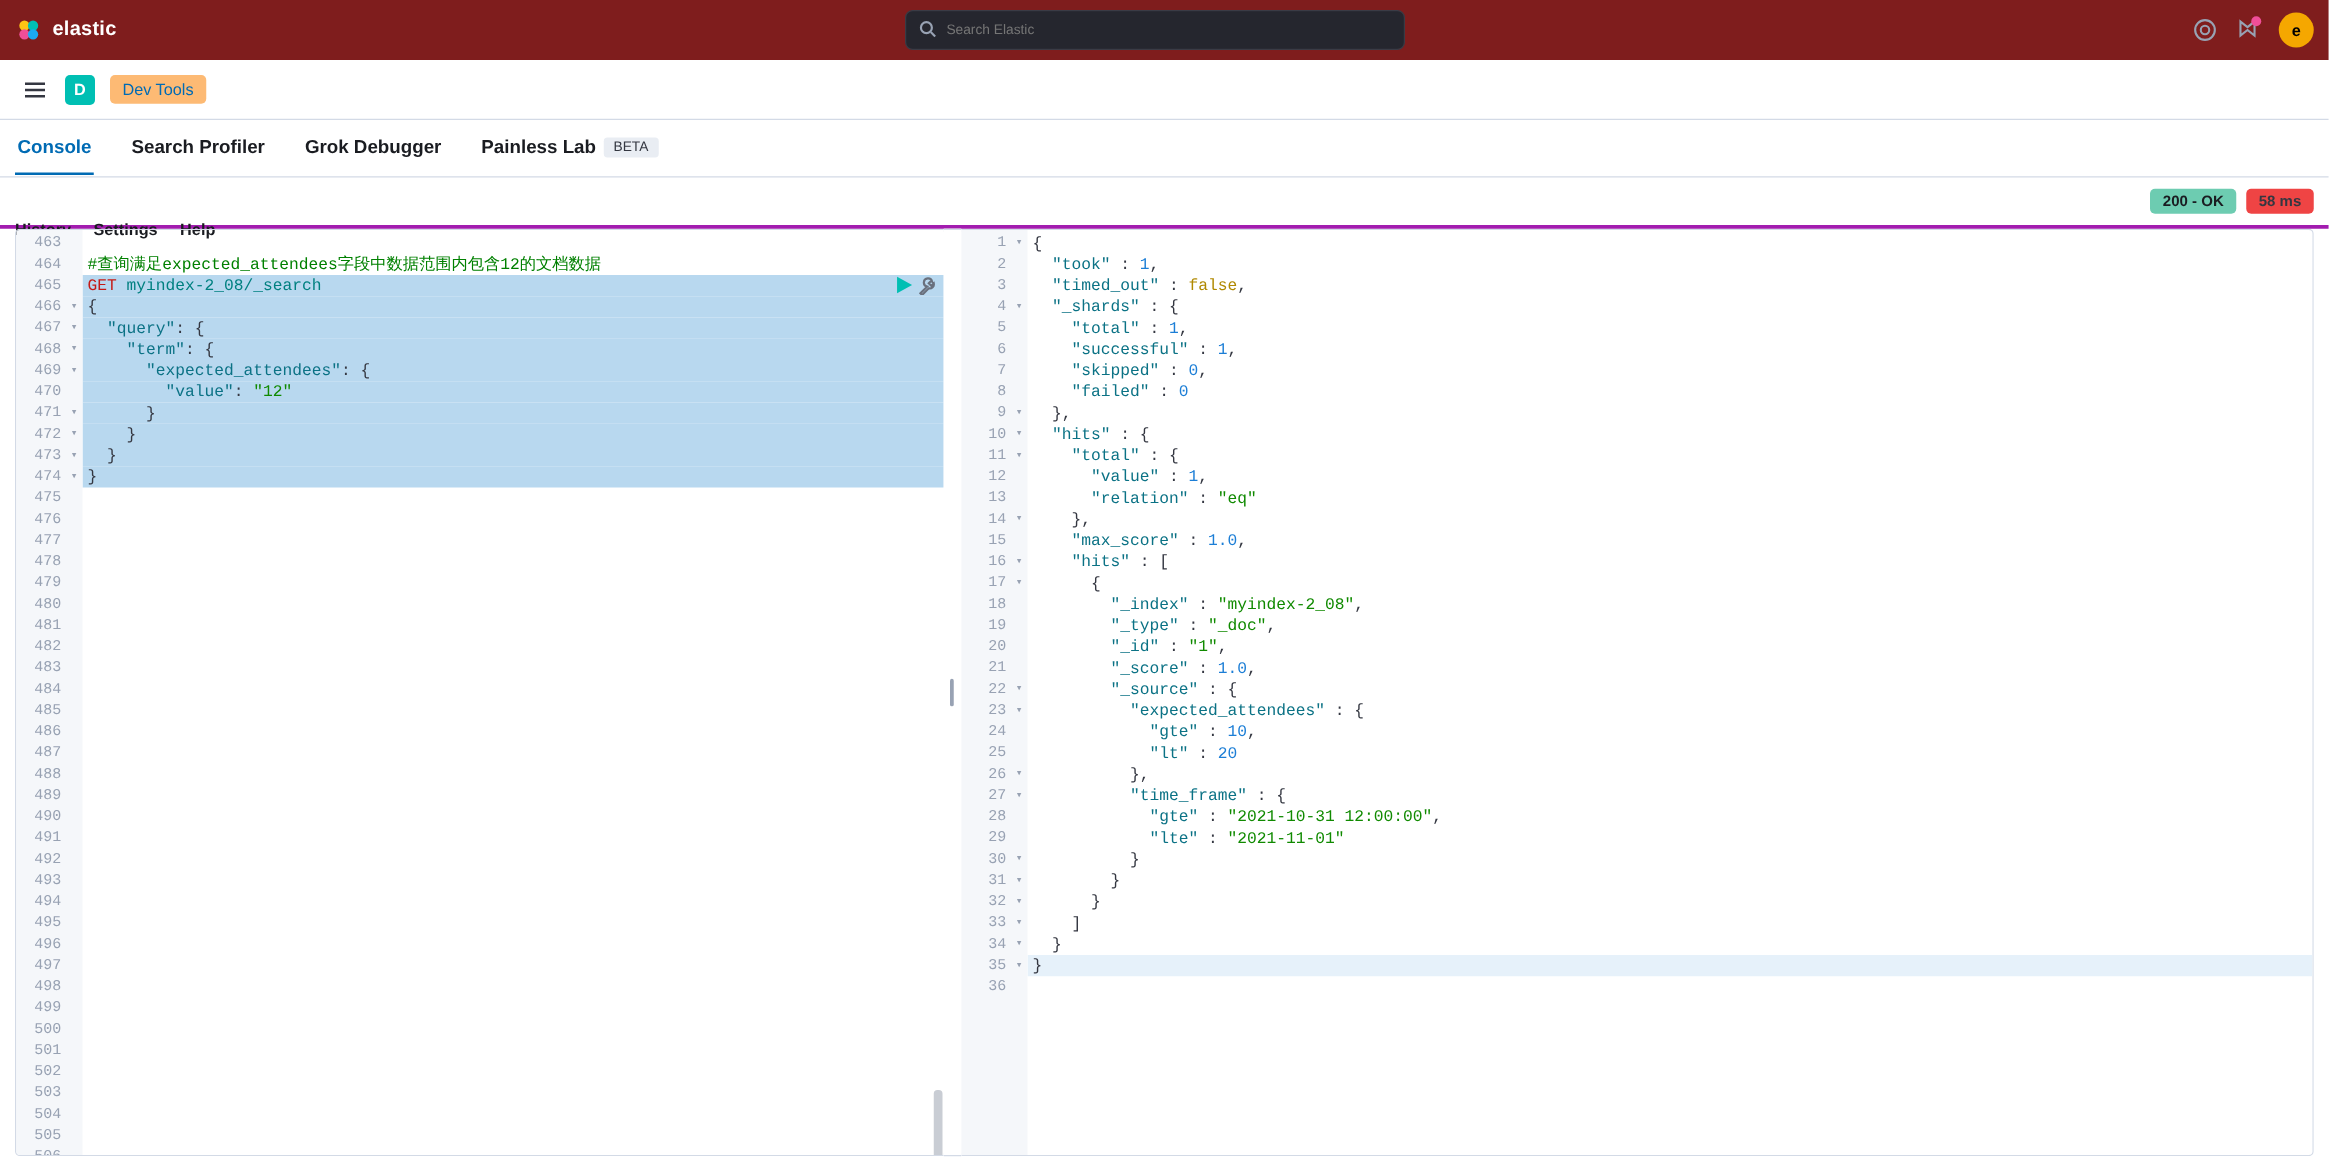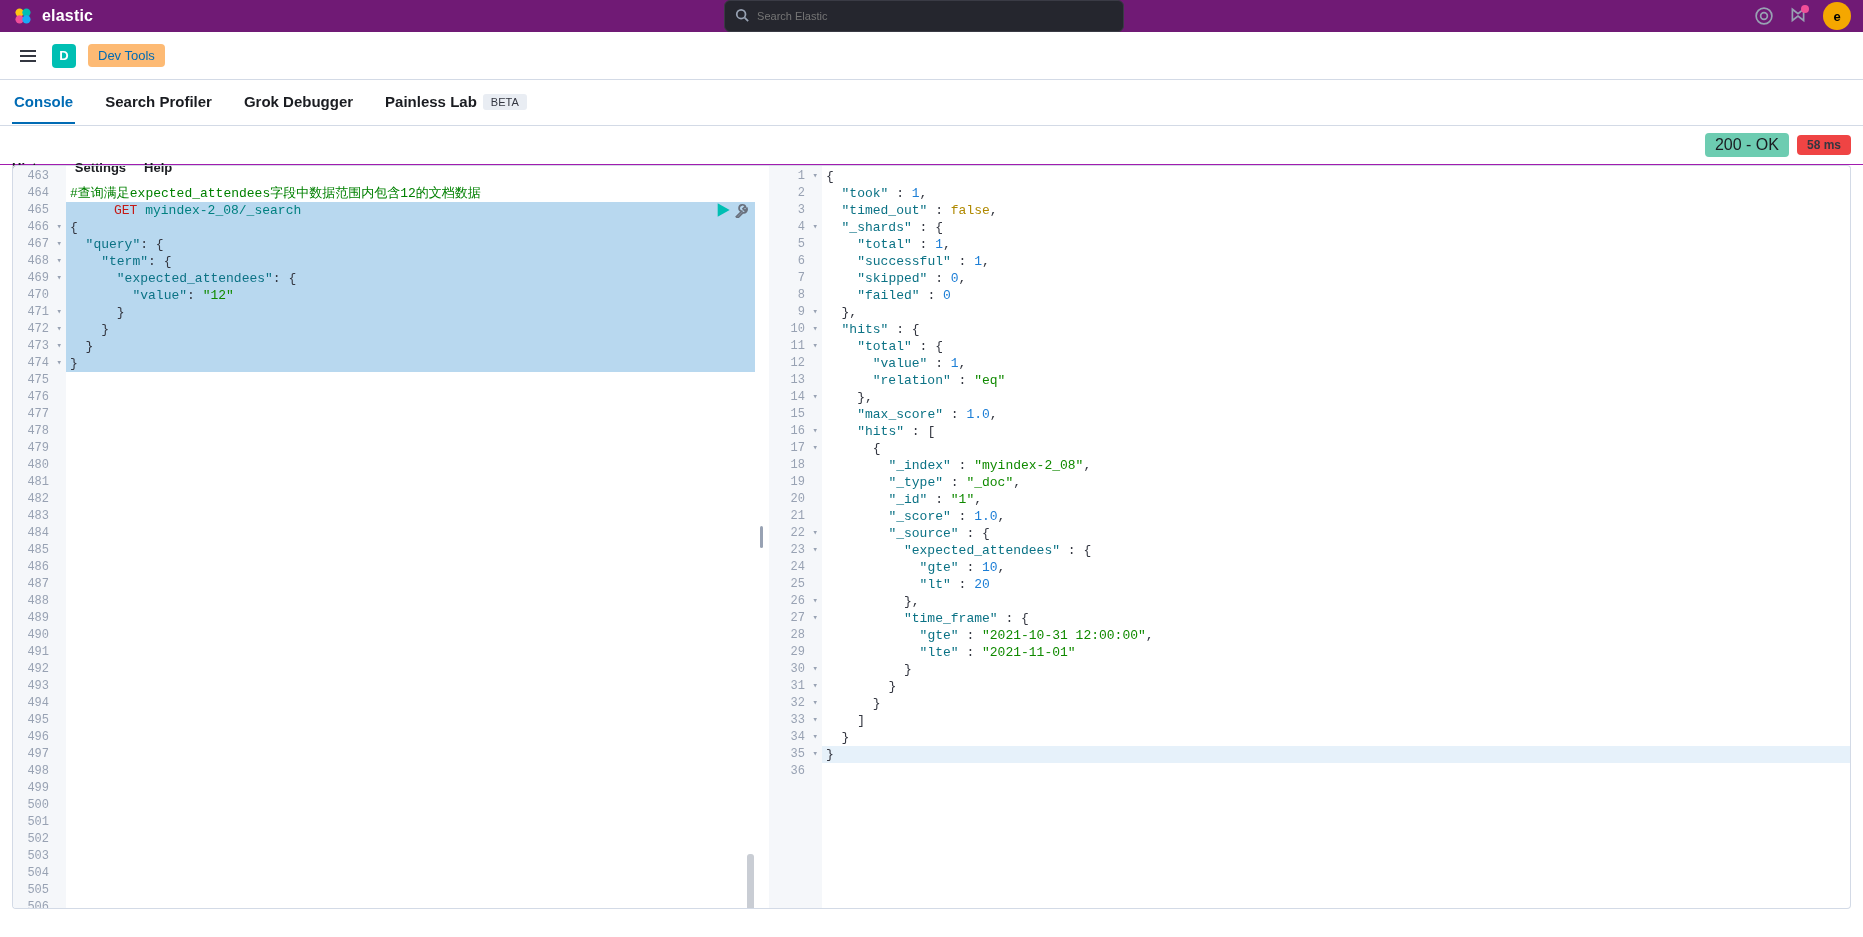--- a/index.html
+++ b/index.html
@@ -1,19 +1,19 @@
 <!DOCTYPE html>
 <html><head>
 <meta charset="utf-8">
 <style>
 * { margin: 0; padding: 0; box-sizing: border-box; }
 body { font-family: -apple-system, BlinkMacSystemFont, "Segoe UI", Helvetica, Arial, sans-serif; font-size: 14px; color: #343741; background: #fff; overflow: hidden; }
 
 
-.top-header { background: #701a75; height: 32px; display: flex; align-items: center; padding: 0 12px; color: #fff; }
+.top-header { background: #7f1d1d; height: 48px; display: flex; align-items: center; padding: 0 12px; color: #fff; }
 .logo-wrap { display: flex; align-items: center; gap: 8px; }
 .logo-icon { width: 22px; height: 22px; }
 .logo-text { font-weight: 600; font-size: 16px; letter-spacing: 0.2px; }
 .search-wrap { flex: 1; display: flex; justify-content: center; }
 .search-box { width: 400px; background: #25262e; border: 1px solid #3a3b45; border-radius: 6px; height: 32px; display: flex; align-items: center; padding: 0 10px; gap: 8px; color: #98a2b3; }
 .search-box input { background: transparent; border: none; outline: none; color: #98a2b3; font-size: 11px; flex: 1; }
 .header-right { display: flex; align-items: center; gap: 16px; }
 .header-icon { width: 18px; height: 18px; color: #98a2b3; cursor: pointer; position: relative; }
 .notif-dot { position: absolute; top: -2px; right: -2px; width: 8px; height: 8px; border-radius: 50%; background: #f04e98; }
 .avatar { width: 28px; height: 28px; border-radius: 50%; background: #f5a700; color: #000; display: flex; align-items: center; justify-content: center; font-weight: 600; font-size: 13px; }
@@ -29,41 +29,41 @@
 .tabs { display: flex; align-items: center; border-bottom: 1px solid #d3dae6; padding: 0 12px; height: 46px; gap: 28px; }
 .tab { font-size: 15px; font-weight: 600; color: #1a1c21; padding: 12px 2px; cursor: pointer; border-bottom: 2px solid transparent; display: flex; align-items: center; gap: 6px; }
 .tab.active { color: #006bb4; border-bottom-color: #006bb4; }
 .beta-badge { background: #e9edf3; color: #343741; font-size: 11px; font-weight: 400; padding: 2px 8px; border-radius: 3px; }
 
 
 .toolbar { display: flex; align-items: center; padding: 6px 12px; height: 38px; gap: 18px; }
 .toolbar-left { display: flex; gap: 18px; margin-top: 44px; }
 .toolbar-link { font-size: 13px; font-weight: 600; color: #1a1c21; cursor: pointer; }
 .toolbar-right { margin-left: auto; display: flex; align-items: center; gap: 8px; }
-.status-ok { background: #6dccb1; color: #1a1c21; padding: 3px 10px; border-radius: 4px; font-size: 16px; font-weight: 400; }
+.status-ok { background: #6dccb1; color: #1a1c21; padding: 3px 10px; border-radius: 4px; font-size: 12px; font-weight: 700; }
 .status-time { background: #ef4444; color: #343741; padding: 3px 10px; border-radius: 4px; font-size: 12px; font-weight: 600; }
 
 
-.editor-container { display: flex; height: calc(100vh - 48px - 48px - 46px - 38px); border-top: 1px solid #a21caf; padding: 0 12px 12px; }
+.editor-container { display: flex; height: calc(100vh - 48px - 48px - 46px - 38px); border-top: 3px solid #a21caf; padding: 0 12px 12px; }
 .pane { position: relative; overflow: hidden; }
 .pane-left { width: 40.4%; border: 1px solid #d3dae6; border-right: none; border-radius: 4px 0 0 4px; }
 .pane-sep { width: 14px; display: flex; align-items: center; justify-content: center; background: #fff; border-top: 1px solid #d3dae6; border-bottom: 1px solid #d3dae6; cursor: col-resize; }
 .pane-sep .handle { width: 3px; height: 22px; background: #98a2b3; border-radius: 2px; }
 .pane-right { flex: 1; border: 1px solid #d3dae6; border-left: none; border-radius: 0 4px 4px 0; }
 
 .gutter { position: absolute; left: 0; top: 0; bottom: 0; width: 53px; background: #f5f7fa; border-right: 1px solid #e4e8ee00; font-family: "SFMono-Regular", Consolas, "Liberation Mono", Menlo, monospace; font-size: 12px; color: #98a2b3; text-align: right; padding-top: 2px; }
 .gutter .ln { height: 17px; line-height: 17px; padding-right: 16px; position: relative; }
 .gutter .ln.fold::after { content: "▾"; position: absolute; right: 3px; top: 0; font-size: 9px; color: #98a2b3; }
 
 .code { position: absolute; left: 53px; right: 0; top: 0; bottom: 0; font-family: "SFMono-Regular", Consolas, "Liberation Mono", Menlo, monospace; font-size: 13px; line-height: 17px; padding-top: 2px; white-space: pre; overflow: hidden; }
 .code .row { height: 17px; padding-left: 4px; }
 .code .row.hl { background: #b8d8ef; }
 
 .tok-comment { color: #008000; text-align: center; }
-.tok-method { color: #c41a16; margin-left: 44px; }
+.tok-method { color: #c41a16; }
 .tok-path { color: #008080; }
 .tok-key { color: #0b7285; }
 .tok-str { color: #108a00; }
 .tok-num { color: #1c7ed6; }
 .tok-bool { color: #b08900; }
 .tok-punc { color: #343741; }
 
 .run-actions { position: absolute; right: 4px; top: 36px; display: flex; gap: 4px; }
 .run-actions .ic { width: 16px; height: 16px; display: inline-flex; align-items: center; justify-content: center; cursor: pointer; }
 .play-ic { color: #00bfb3; }

